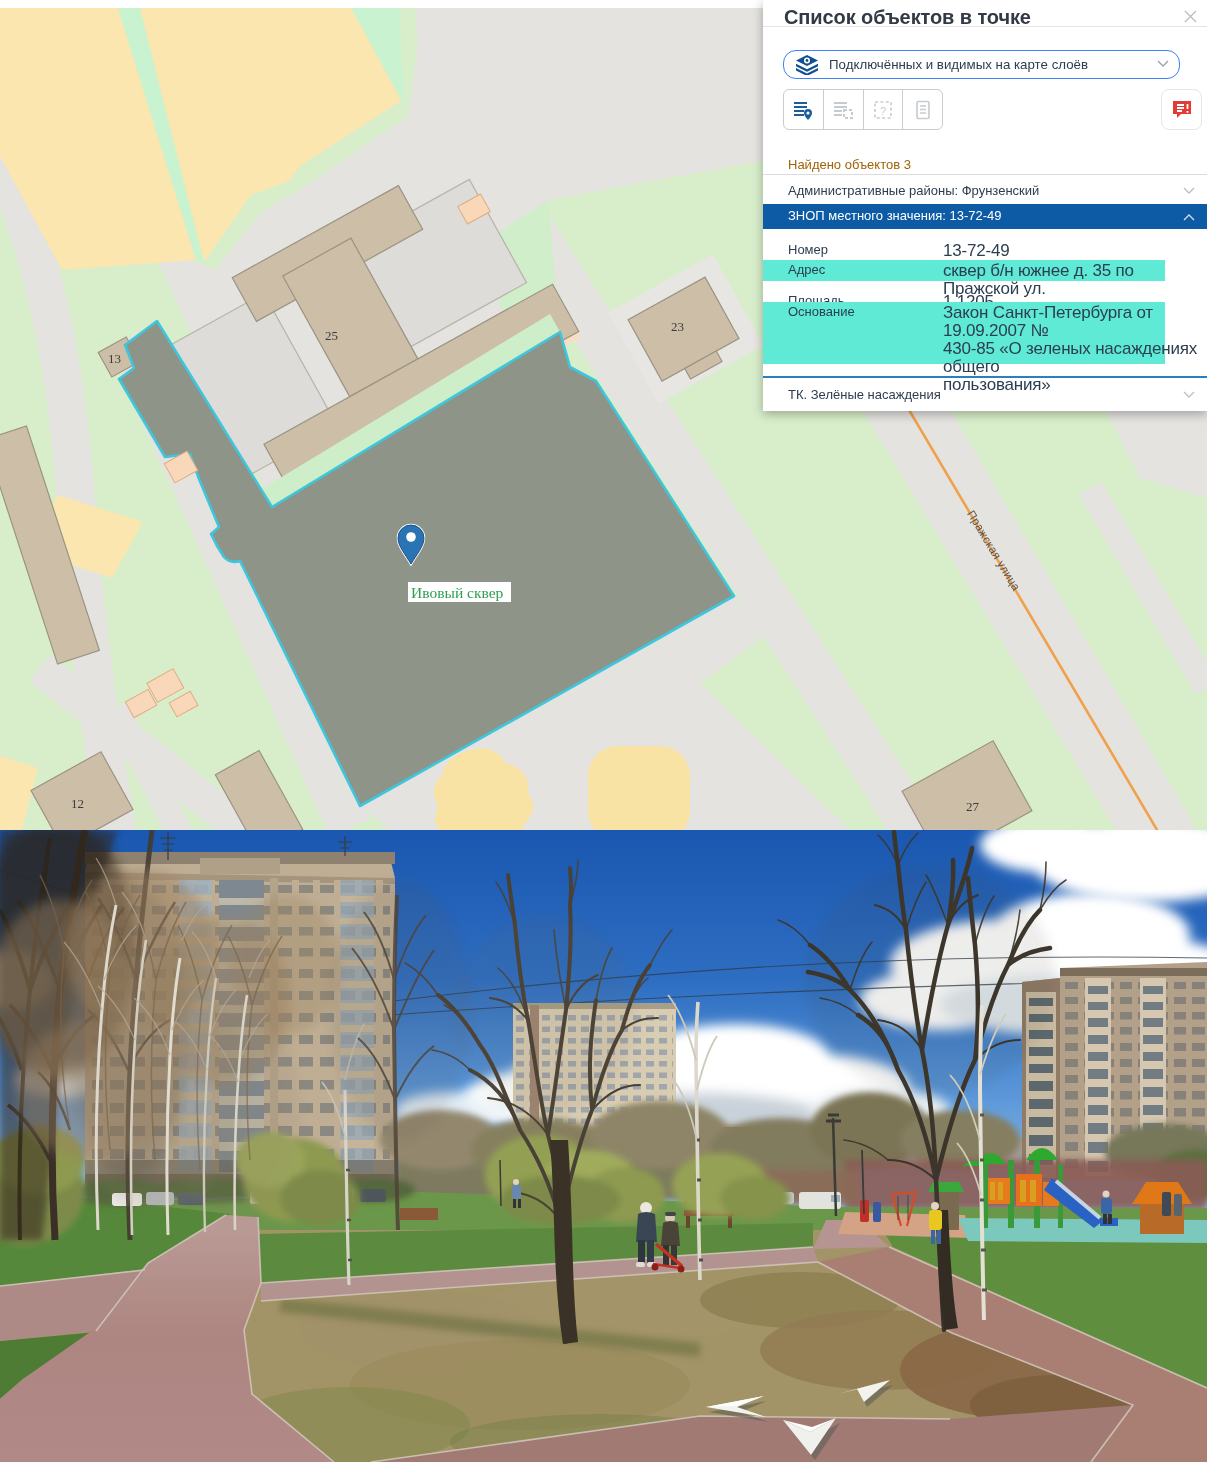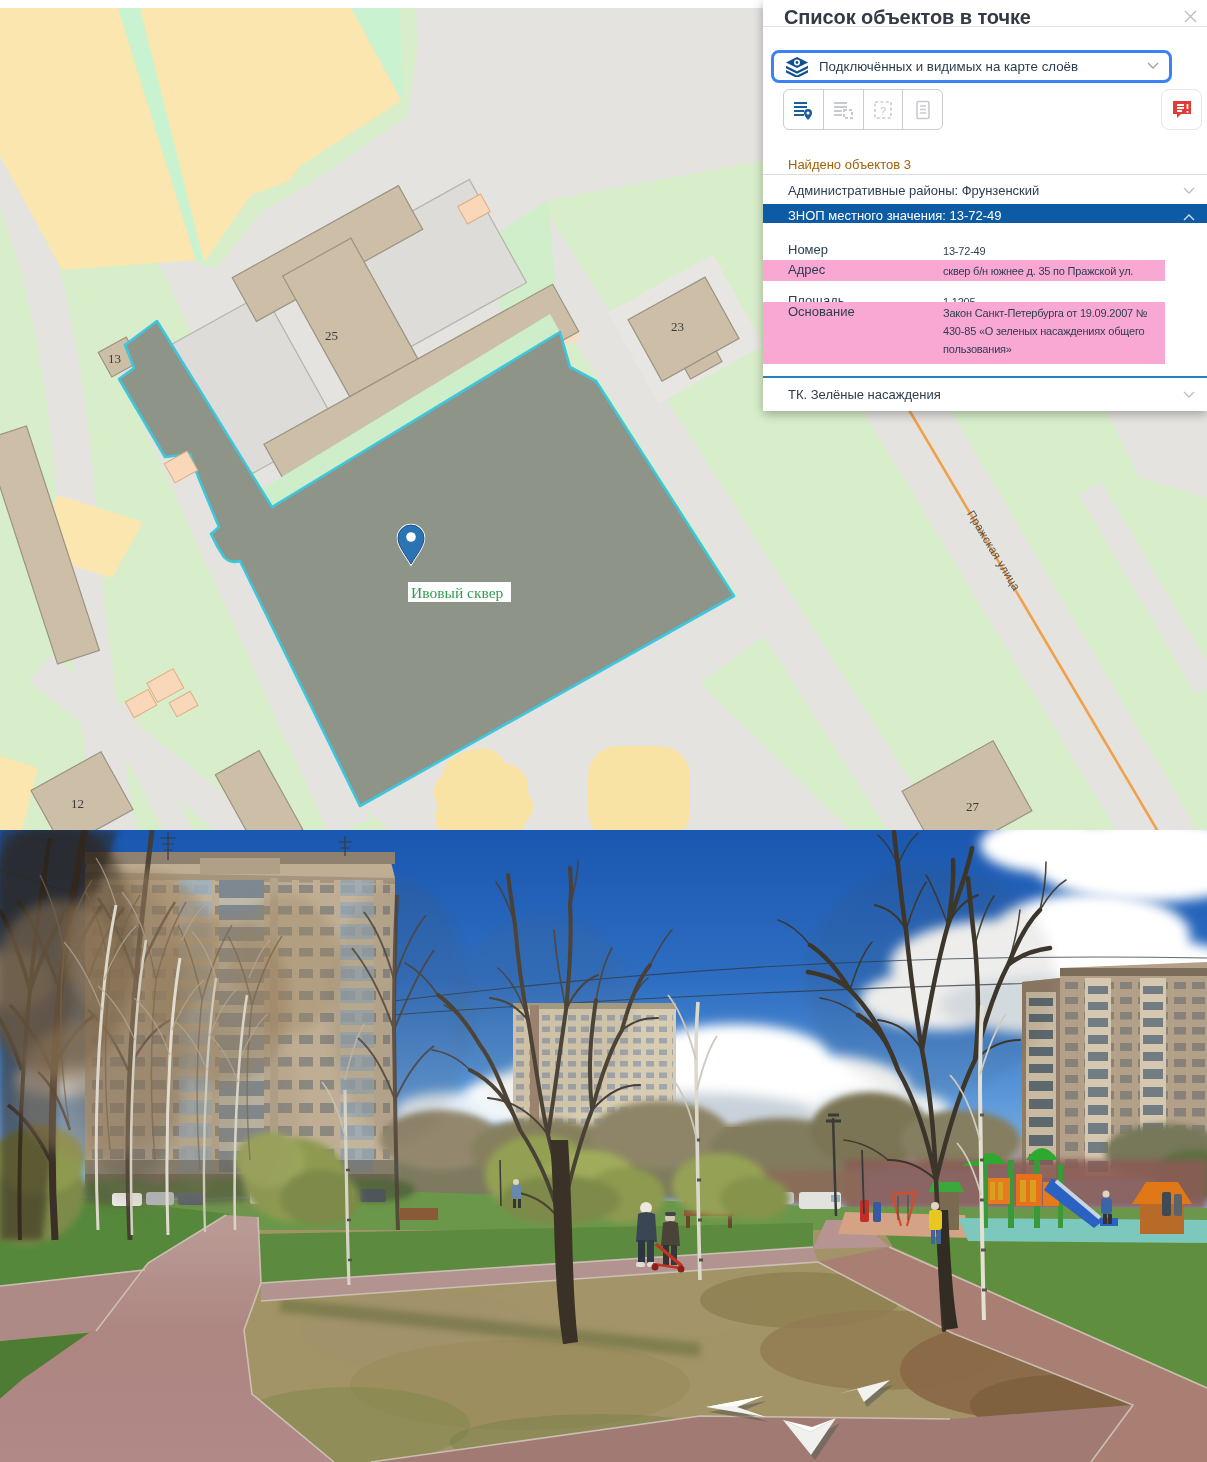--- a/index.html
+++ b/index.html
@@ -2,37 +2,37 @@
 <html><head><meta charset="utf-8">
 <style>
 html,body{margin:0;padding:0;background:#fff}
 #app{position:relative;width:1207px;height:1462px;overflow:hidden;font-family:"Liberation Sans",sans-serif}
 #mapw{position:absolute;left:0;top:8px;width:1207px;height:830px}
 #photow{position:absolute;left:0;top:830px;width:1207px;height:632px}
 #panel{position:absolute;left:763px;top:0;width:444px;height:411px;background:#fff;box-shadow:0 3px 10px rgba(0,0,0,.3)}
 .ptitle{position:absolute;left:21px;top:6px;font-size:20px;font-weight:bold;color:#333a45;letter-spacing:-.1px}
 .pclose{position:absolute;right:10px;top:10px;width:13px;height:13px}
 .phr{position:absolute;left:0;top:26px;width:444px;height:1px;background:#e4e4e4}
-.dd{position:absolute;left:8px;top:50px;width:395px;height:27px;border:3px solid #3b82f6;border-radius:8px}
+.dd{position:absolute;left:20px;top:50px;width:395px;height:27px;border:1px solid #3b82f6;border-radius:13px}
 .ddtext{position:absolute;left:45px;top:6px;font-size:13.3px;color:#2c3e50}
 .btnrow{position:absolute;left:20px;top:89px;height:39px}
 .bgroup{position:absolute;left:0;top:0;width:158px;height:39px;border:1px solid #ccc;border-radius:6px;display:flex}
 .bseg{flex:1;border-right:1px solid #ccc;display:flex;align-items:center;justify-content:center}
 .bseg:last-child{border-right:none}
 .bred{position:absolute;left:378px;top:0;width:39px;height:39px;border:1px solid #e6e6e6;border-radius:8px;display:flex;align-items:center;justify-content:center}
 .found{position:absolute;left:25px;top:157px;font-size:13px;color:#a16207}
 .sep1{position:absolute;left:0;top:174px;width:444px;height:1px;background:#dcdcdc}
 .row1{position:absolute;left:25px;top:183px;font-size:13px;color:#2c3e50}
-.bluebar{position:absolute;left:0;top:204px;width:444px;height:19px;background:#0e5ba5}
+.bluebar{position:absolute;left:0;top:204px;width:444px;height:25px;background:#0e5ba5}
 .bluebar span{position:absolute;left:25px;top:4px;font-size:13px;color:#fff}
 .tbl{position:absolute;left:0;top:229px;width:444px;height:147px}
 .trow{position:absolute;left:0;width:402px}
 .tlab{position:absolute;left:25px;top:2px;font-size:13px;color:#2c3e50}
-.tval{position:absolute;left:180px;top:2px;font-size:11px;color:#2c3e50;width:258px;line-height:18px;letter-spacing:-.2px}
-.alt{background:#f9a8d4}
+.tval{position:absolute;left:180px;top:2px;font-size:17px;color:#2c3e50;width:258px;line-height:18px;letter-spacing:-.2px}
+.alt{background:#5eead4}
 .sep2{position:absolute;left:0;top:376px;width:444px;height:2px;background:#2b7ec0}
 .rowtk{position:absolute;left:25px;top:387px;font-size:13px;color:#2c3e50}
 .chev{position:absolute;right:12px;color:#b9bec4}
 </style></head>
 <body>
 <div id="app">
 
 <div id="mapw"><svg width="1207" height="830" viewBox="0 0 1207 830" xmlns="http://www.w3.org/2000/svg">
 
 <rect x="0" y="0" width="1207" height="830" fill="#d8eecb"></rect>

